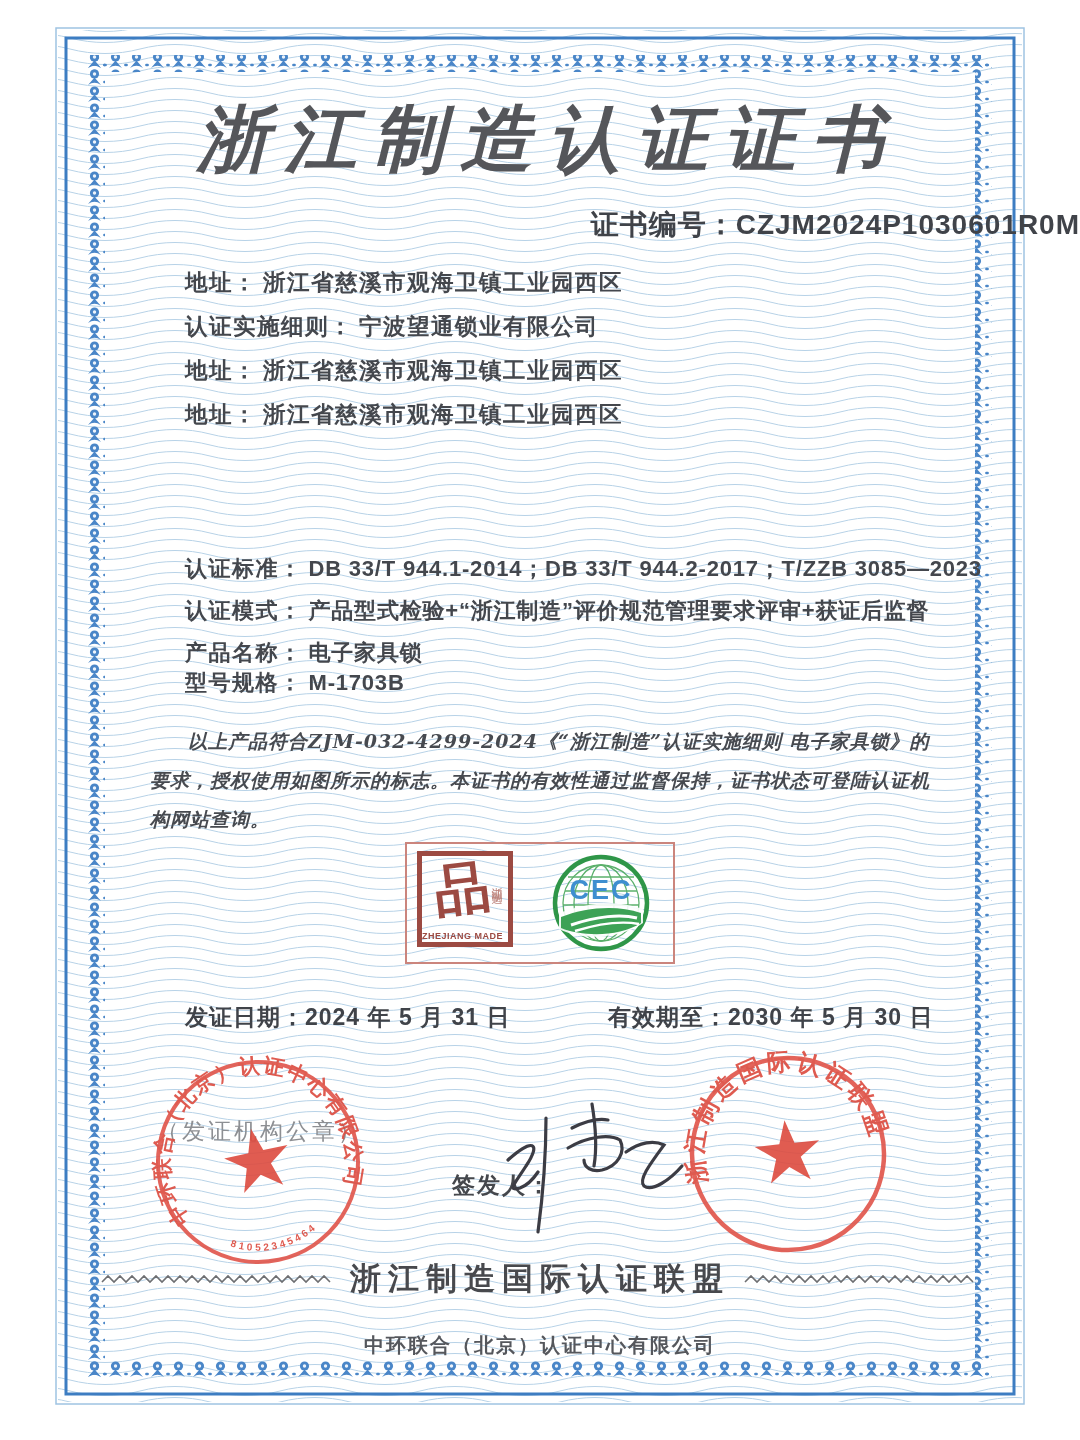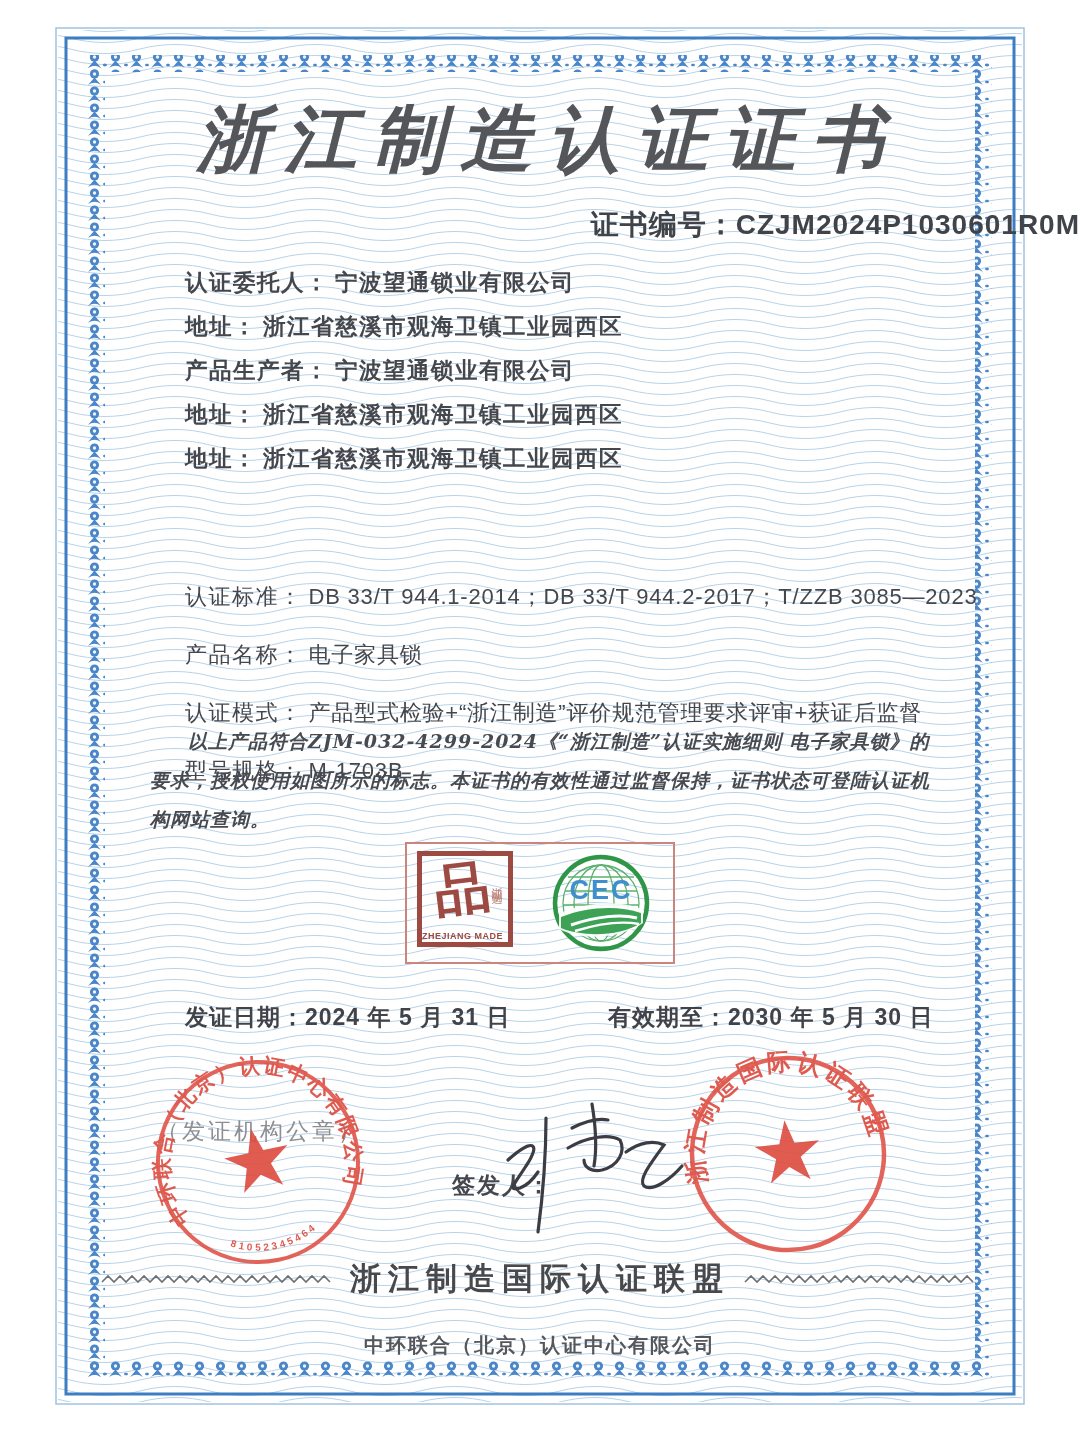--- a/index.html
+++ b/index.html
@@ -13,22 +13,22 @@
          font-size:72px;letter-spacing:0.22em;color:#55565a;text-indent:0.22em;}
   .certno{position:absolute;left:0;top:206px;width:1080px;text-align:right;
           font-size:28px;font-weight:bold;color:#404349;letter-spacing:1px;}
 
   .fields{position:absolute;left:185px;top:268px;}
   .field-row{font-size:22.5px;margin-bottom:14px;height:30px;line-height:30px;
              font-weight:bold;color:#44474d;letter-spacing:1.5px;}
   .field-row .lbl{margin-right:6px;}
 
   .specs{position:absolute;left:185px;top:554px;}
-  .spec-row{font-size:22px;font-weight:normal;color:#44474d;letter-spacing:0.8px;
-            height:30px;line-height:30px;margin-bottom:12px;margin-top:28px;}
+  .spec-row{font-size:22px;font-weight:bold;color:#44474d;letter-spacing:0.8px;
+            height:30px;line-height:30px;margin-bottom:12px;}
   .spec-row.tight{margin-bottom:0;}
   .spec-row .lbl{margin-right:6px;letter-spacing:1.5px;}
 
   .statement{position:absolute;left:150px;top:722px;width:782px;
              font-family:"DejaVu Serif","Liberation Serif",serif;font-style:italic;
              font-size:19px;line-height:39px;color:#474a50;letter-spacing:1px;
              text-indent:2em;font-weight:bold;}
 
   .marks-box{position:absolute;left:405px;top:842px;width:266px;height:118px;
              border:2px solid #cb857d;}
@@ -89,31 +89,30 @@
     <rect x="88" y="55" width="17" height="1322" fill="url(#orn)"></rect>
     <rect x="975" y="55" width="17" height="1322" fill="url(#orn)"></rect>
   </svg>
 
   <div class="content">
 
     <div class="title">浙江制造认证证书</div>
     <div class="certno">证书编号：CZJM2024P1030601R0M</div>
 
     <div class="fields">
-      <div class="field-row"><span class="lbl">认证委托人：</span><span>宁波望通锁业有限公司</span></div>
       <div class="field-row"><span class="lbl">地址：</span><span>浙江省慈溪市观海卫镇工业园西区</span></div>
-      <div class="field-row"><span class="lbl">产品生产者：</span><span>宁波望通锁业有限公司</span></div>
+      <div class="field-row"><span class="lbl">认证实施细则：</span><span>宁波望通锁业有限公司</span></div>
       <div class="field-row"><span class="lbl">地址：</span><span>浙江省慈溪市观海卫镇工业园西区</span></div>
       <div class="field-row"><span class="lbl">地址：</span><span>浙江省慈溪市观海卫镇工业园西区</span></div>
     </div>
 
     <div class="specs">
       <div class="spec-row"><span class="lbl">认证标准：</span><span>DB 33/T 944.1-2014；DB 33/T 944.2-2017；T/ZZB 3085—2023</span></div>
+      <div class="spec-row"><span class="lbl">认证模式：</span><span>产品型式检验+“浙江制造”评价规范管理要求评审+获证后监督</span></div>
       <div class="spec-row tight"><span class="lbl">产品名称：</span><span>电子家具锁</span></div>
-      <div class="spec-row"><span class="lbl">认证模式：</span><span>产品型式检验+“浙江制造”评价规范管理要求评审+获证后监督</span></div>
       <div class="spec-row tight"><span class="lbl">型号规格：</span><span>M-1703B</span></div>
     </div>
 
     <div class="statement">以上产品符合ZJM-032-4299-2024《“浙江制造”认证实施细则 电子家具锁》的要求，授权使用如图所示的标志。本证书的有效性通过监督保持，证书状态可登陆认证机构网站查询。</div>
 
     <div class="marks-box">
       <div class="zjm-logo">
         <div class="zjm-char">品</div>
         <div class="zjm-side">浙江制造</div>
         <div class="zjm-caption">ZHEJIANG MADE</div>

